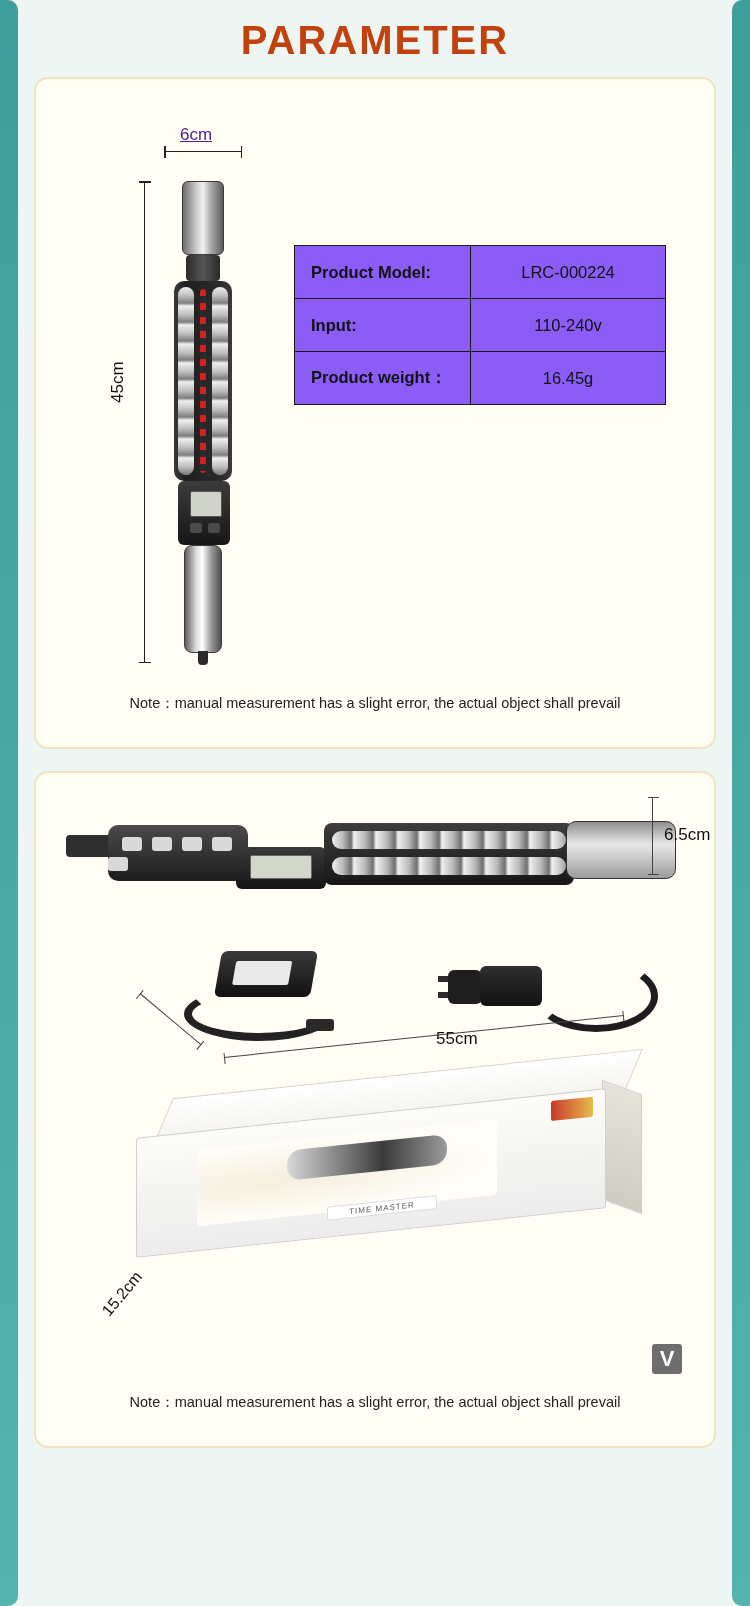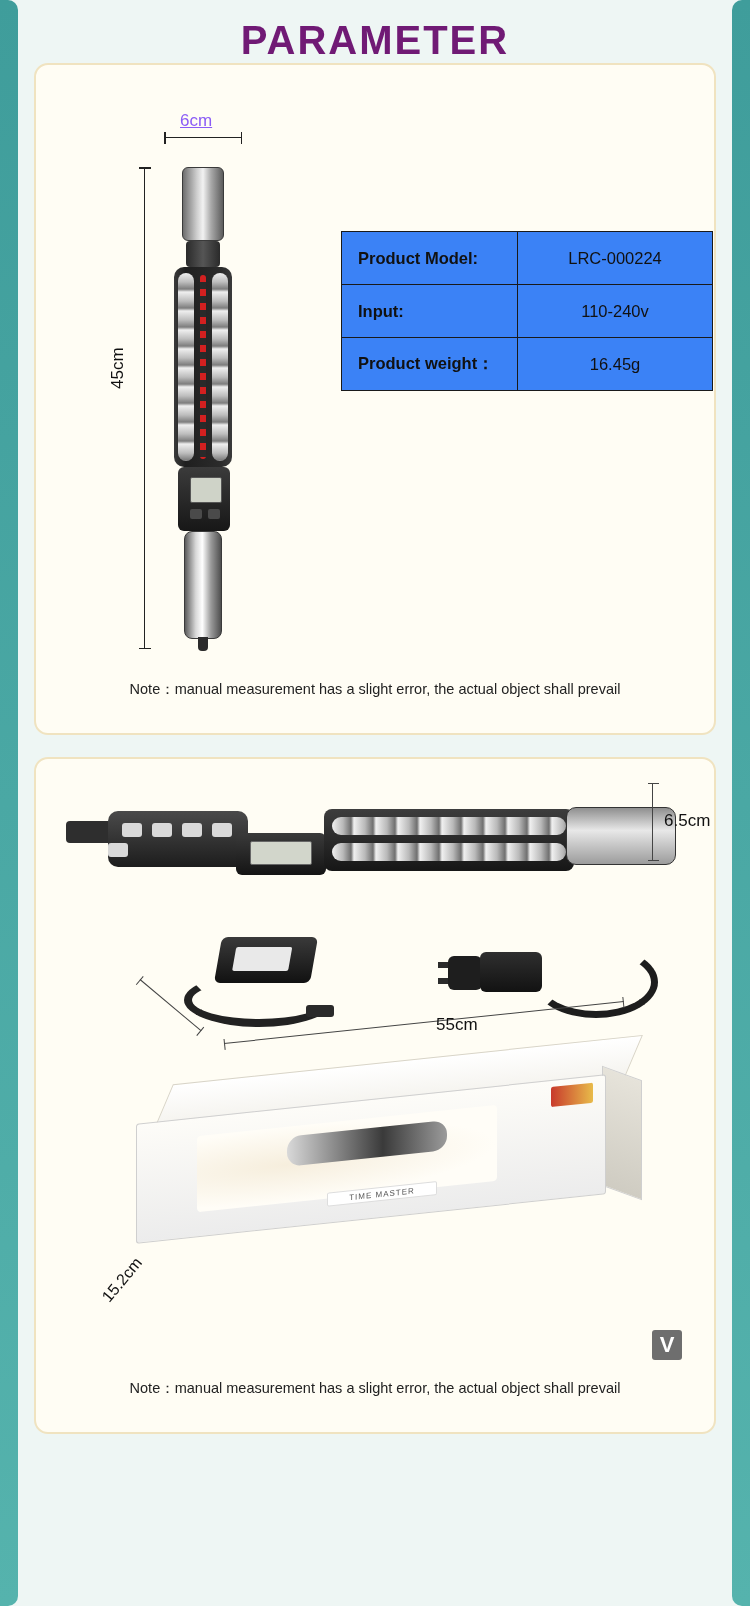--- a/index.html
+++ b/index.html
@@ -23,23 +23,24 @@
     width: 18px;
     background: linear-gradient(180deg,#3f9d9b,#55b3ad);
   }
   .edge.left { left: 0; border-top-right-radius: 10px; border-bottom-right-radius: 10px; }
   .edge.right { right: 0; border-top-left-radius: 10px; border-bottom-left-radius: 10px; }
 
   .title {
     text-align: center;
     font-size: 40px;
     font-weight: bold;
-    color: #701a75;
+    color: #c2410c;
     letter-spacing: 2px;
     padding-top: 18px;
+    padding-bottom: 14px;
   }
 
   .card {
     position: relative;
     margin: 0 34px 22px 34px;
     background: #fffdf4;
     border: 2px solid #f0e3c0;
     border-radius: 14px;
     padding: 14px 12px 14px 12px;
   }
@@ -63,21 +64,21 @@
   }
   .dim-h:before, .dim-h:after {
     content: ""; position: absolute; top: -6px;
     width: 1.5px; height: 12px; background: #222;
   }
   .dim-h:before { left: 0; }
   .dim-h:after { right: 0; }
   .dim-h-label {
     position: absolute;
     left: 112px; top: 22px;
-    font-size: 17px; color: #8b5cf6; text-decoration: underline;
+    font-size: 17px; color: #4c1d95; text-decoration: underline;
   }
   
   .dim-v {
     position: absolute;
     left: 76px; top: 78px;
     height: 482px;
     border-left: 1.5px solid #222;
   }
   .dim-v:before, .dim-v:after {
     content: ""; position: absolute; left: -6px;
@@ -160,22 +161,21 @@
     left: 30px; top: 470px; width: 10px; height: 14px;
     background: #2b2b2b; border-radius: 0 0 4px 4px;
   }
 
   
   .spec-table {
     position: absolute;
     left: 246px; top: 152px;
     width: 372px;
     border-collapse: collapse;
-    background: #3b82f6;
-    margin-left: 47px;
+    background: #8b5cf6;
   }
   .spec-table td {
     border: 1px solid #1a1a1a;
     height: 53px;
     font-size: 16.5px;
     color: #111;
     padding: 0 10px;
   }
   .spec-table td.k {
     width: 176px;

